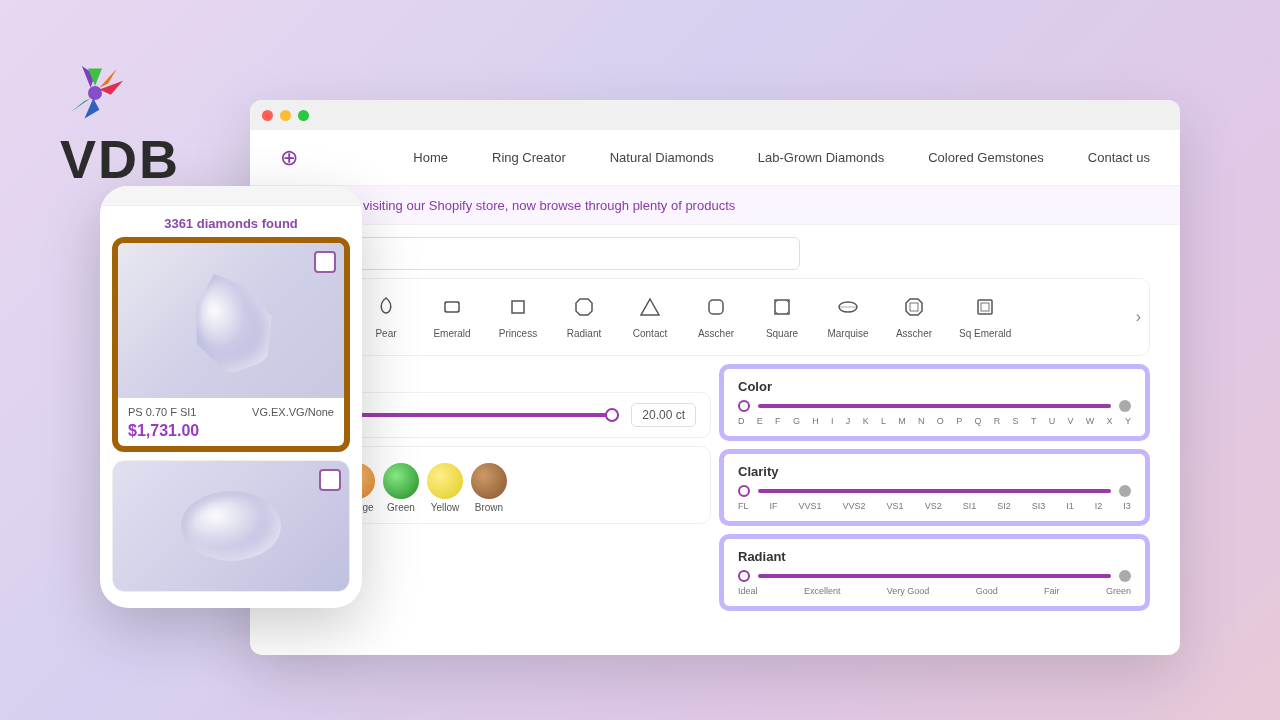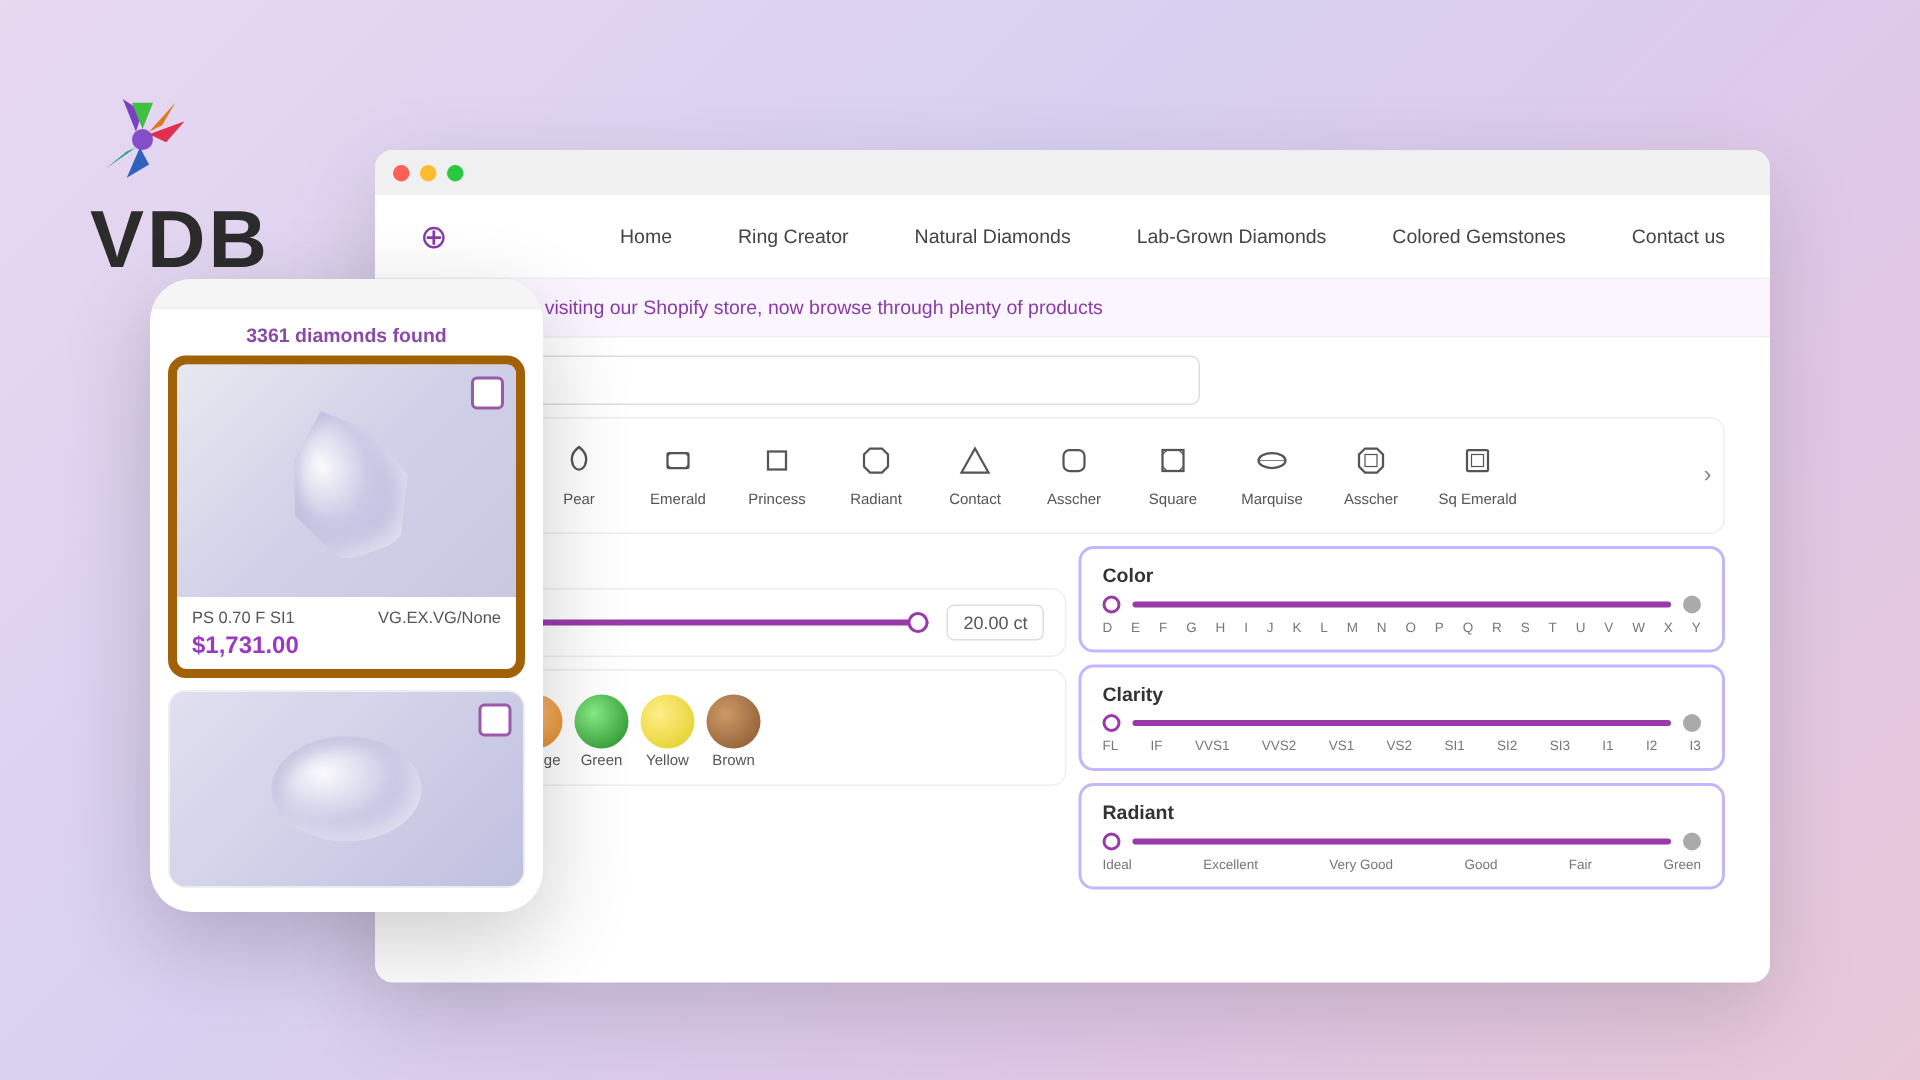--- a/index.html
+++ b/index.html
@@ -348,21 +348,21 @@
     .swatch-brown { background: radial-gradient(circle at 35% 35%, #cc9966, #885530); }
 
     
     .filter-right {
       display: flex;
       flex-direction: column;
       gap: 8px;
     }
 
     .filter-panel {
-      border: 2px solid #c4b5fd;
+      border: 5px solid #c4b5fd;
       border-radius: 10px;
       padding: 10px 14px;
     }
     .filter-title {
       font-size: 13px;
       font-weight: 600;
       color: #333;
       margin-bottom: 6px;
     }
     .filter-slider-row {

